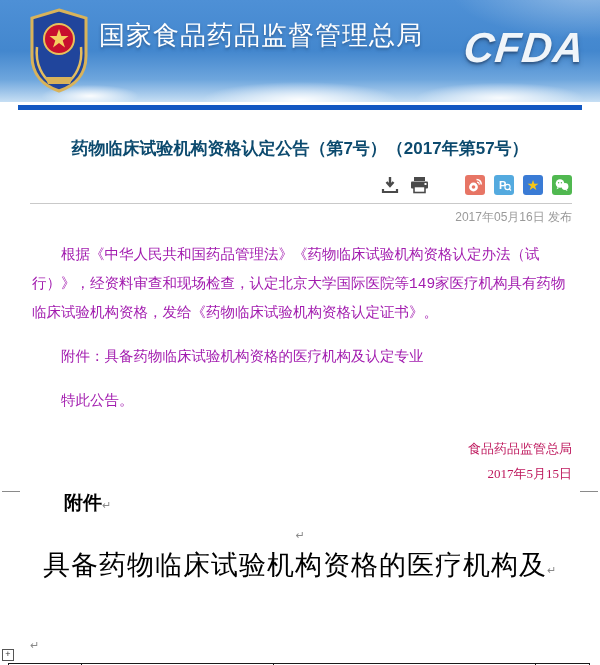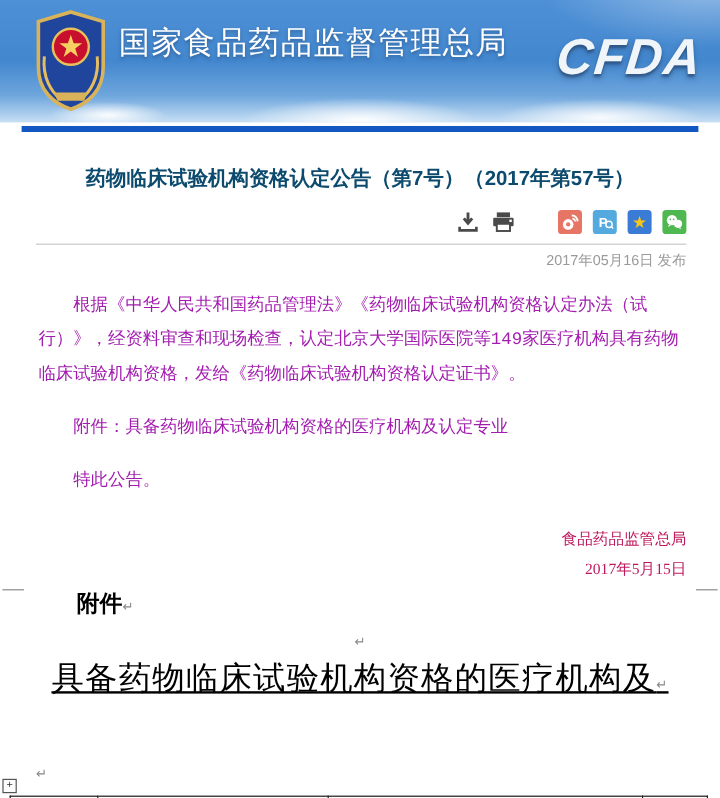--- a/index.html
+++ b/index.html
@@ -43,21 +43,21 @@
         font-family:"Liberation Serif",serif;color:#be185d;}
 
   
   .doc{position:relative;height:262px;margin-top:3px;color:#000;}
   .crop{position:absolute;top:2px;height:0;border-top:1px solid #8a8a8a;width:18px;}
   .crop.left{left:2px;} .crop.right{right:2px;}
   .attach-label{position:absolute;left:24px;top:1px;font-size:19px;font-weight:600;margin-left:40px;}
   .mark{color:#8a8a8a;font-size:11px;font-weight:normal;vertical-align:baseline;}
   .center-mark{position:absolute;left:0;right:0;top:36px;text-align:center;}
   .doc-heading{position:absolute;left:0;right:0;top:55px;text-align:center;
-               font-size:27px;font-weight:500;line-height:42px;letter-spacing:1px;text-decoration:underline;}
+               font-size:27px;font-weight:500;line-height:42px;letter-spacing:1px;}
   .pre-mark{position:absolute;left:30px;top:146px;}
   .tbl-handle{position:absolute;left:2px;top:160px;width:10px;height:10px;border:1px solid #555;
               color:#333;font-size:9px;line-height:9px;text-align:center;background:#fff;}
 
   table.att{position:absolute;left:8px;top:174px;width:581px;border-collapse:collapse;
             table-layout:fixed;}
   table.att td,table.att th{border:1.5px solid #1a1a1a;padding:0 4px;text-align:center;
             overflow:hidden;}
   table.att th{font-size:15px;line-height:20px;font-weight:bold;
                font-family:"Liberation Sans",sans-serif;}

